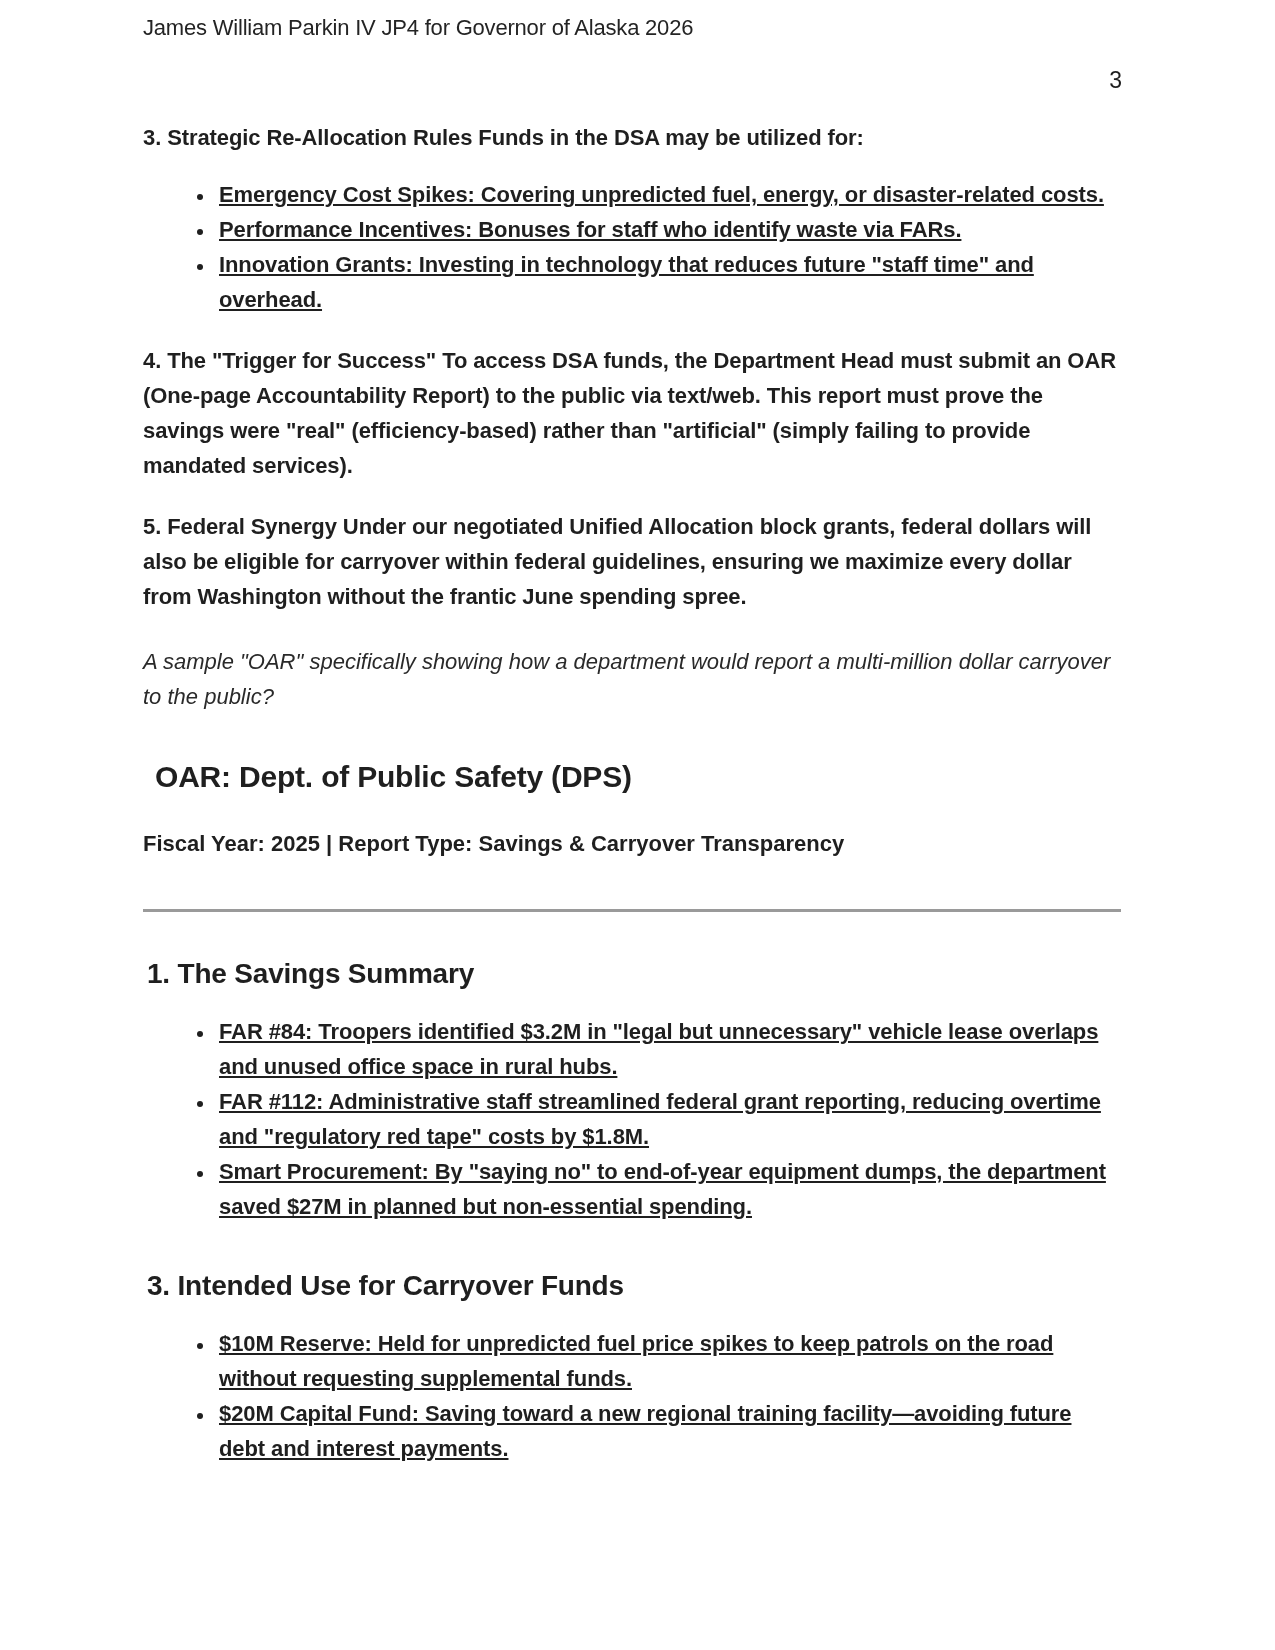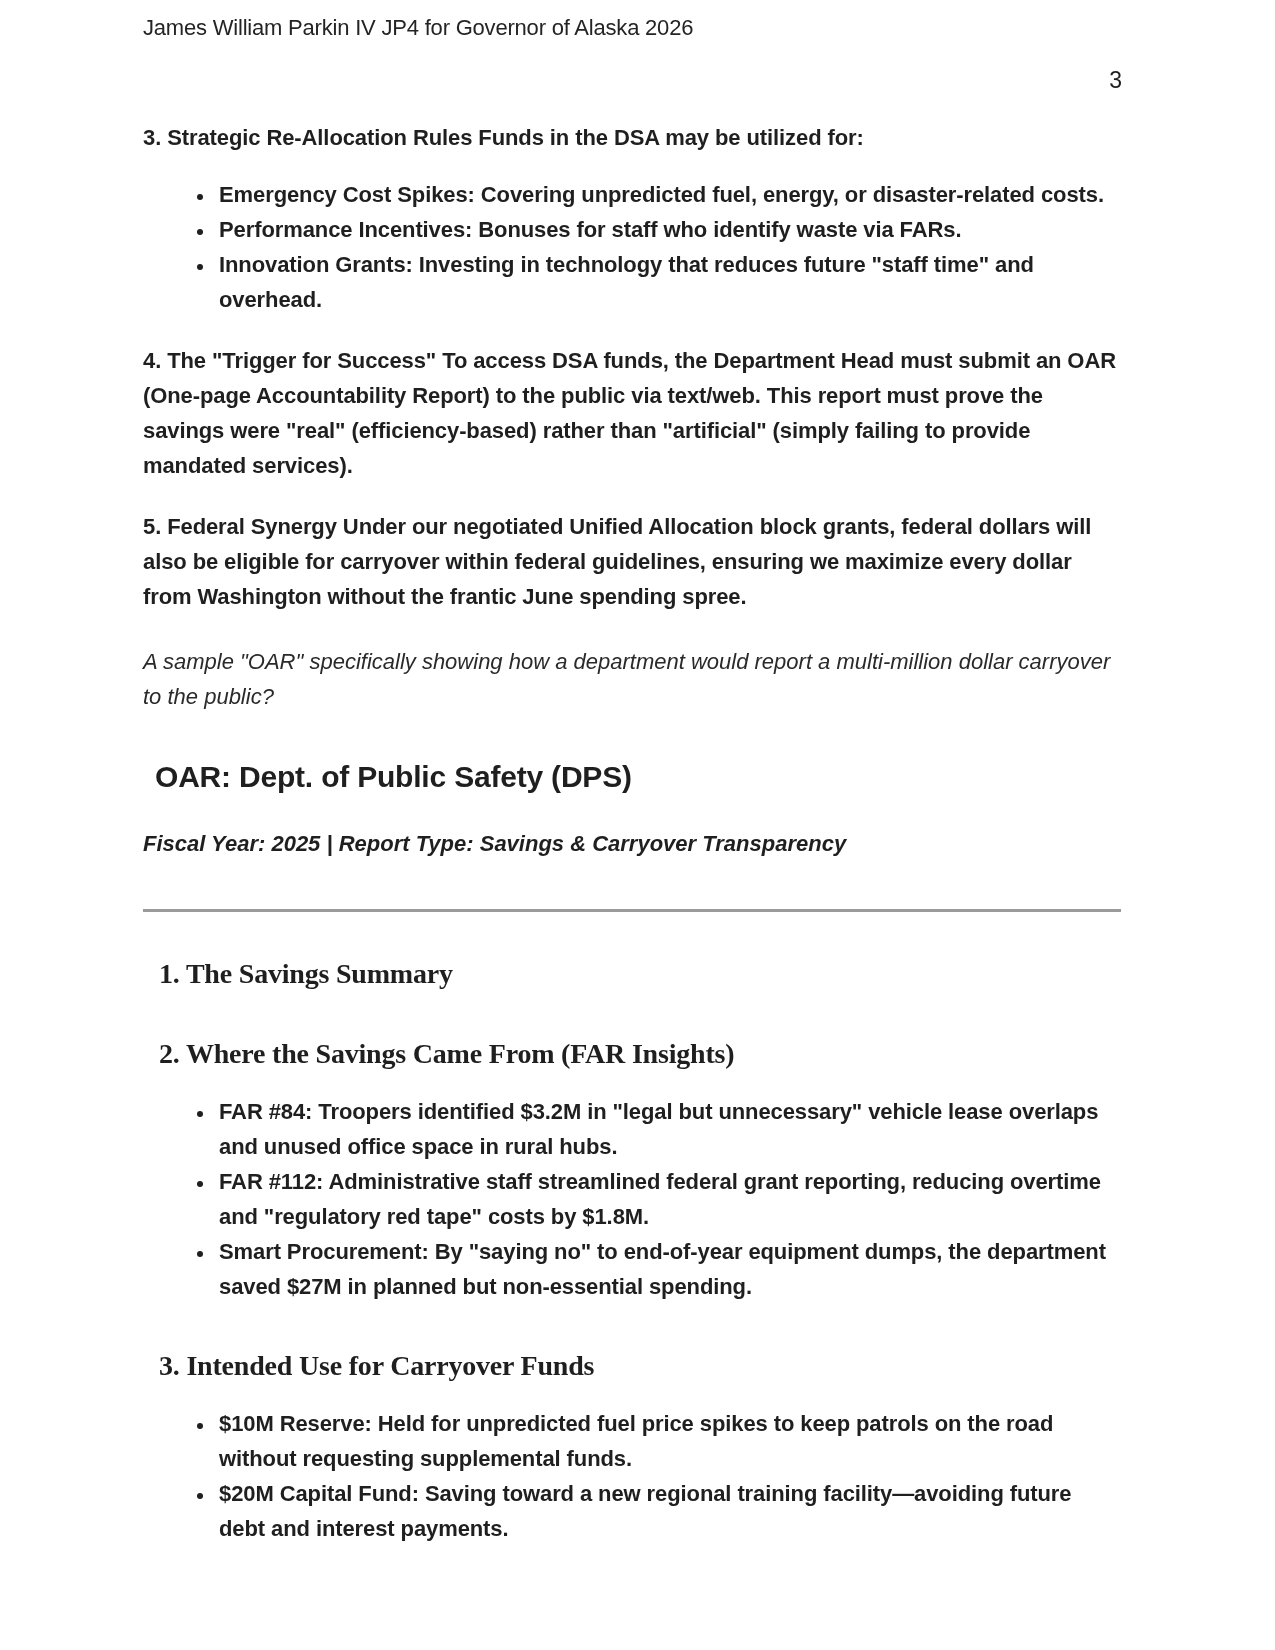--- a/index.html
+++ b/index.html
@@ -39,20 +39,21 @@
   ul.bullets {
     margin: 22px 0 0 0;
     padding: 0 0 0 72px;
   }
   ul.bullets li {
     font-size: 22px;
     font-weight: 700;
     line-height: 35px;
     letter-spacing: -0.1px;
     padding-left: 4px;
+    text-decoration: underline;
   }
   ul.bullets li::marker { font-size: 19px; }
   p.italicnote {
     font-size: 22px;
     font-weight: 400;
     font-style: italic;
     line-height: 35px;
     margin: 30px 0 0 0;
     color: #2a2a2a;
   }
@@ -61,35 +62,33 @@
     font-weight: 700;
     line-height: 38px;
     margin: 44px 0 0 12px;
     letter-spacing: -0.2px;
   }
   p.meta {
     font-size: 22px;
     font-weight: 700;
     line-height: 35px;
     margin: 30px 0 0 0;
-    font-style: italic;
   }
   hr.divider {
     border: none;
     border-top: 3px solid #9a9a9a;
     margin: 48px 0 0 0;
     width: 978px;
   }
   h3.sect {
     font-size: 28px;
     font-weight: 700;
     line-height: 36px;
-    margin: 44px 0 0 16px;
+    margin: 44px 0 0 4px;
     letter-spacing: -0.2px;
-    font-family: Liberation Serif, serif;
   }
 </style>
 </head>
 <body>
 
 <div class="page">
 
   <div class="page-header">
     <span>James William Parkin IV JP4 for Governor of Alaska 2026</span>
   </div>
@@ -114,21 +113,20 @@
 
     <h2 class="oar-title">OAR: Dept. of Public Safety (DPS)</h2>
 
     <p class="meta">Fiscal Year: 2025 | Report Type: Savings &amp; Carryover Transparency</p>
 
     <hr class="divider">
 
     <h3 class="sect">1. The Savings Summary</h3>
 
 
-    <h3 class="sect">2. Where the Savings Came From (FAR Insights)</h3>
 
     <ul class="bullets">
       <li>FAR #84: Troopers identified $3.2M in "legal but unnecessary" vehicle lease overlaps and unused office space in rural hubs.</li>
       <li>FAR #112: Administrative staff streamlined federal grant reporting, reducing overtime and "regulatory red tape" costs by $1.8M.</li>
       <li>Smart Procurement: By "saying no" to end-of-year equipment dumps, the department saved $27M in planned but non-essential spending.</li>
     </ul>
 
     <h3 class="sect">3. Intended Use for Carryover Funds</h3>
 
     <ul class="bullets">

